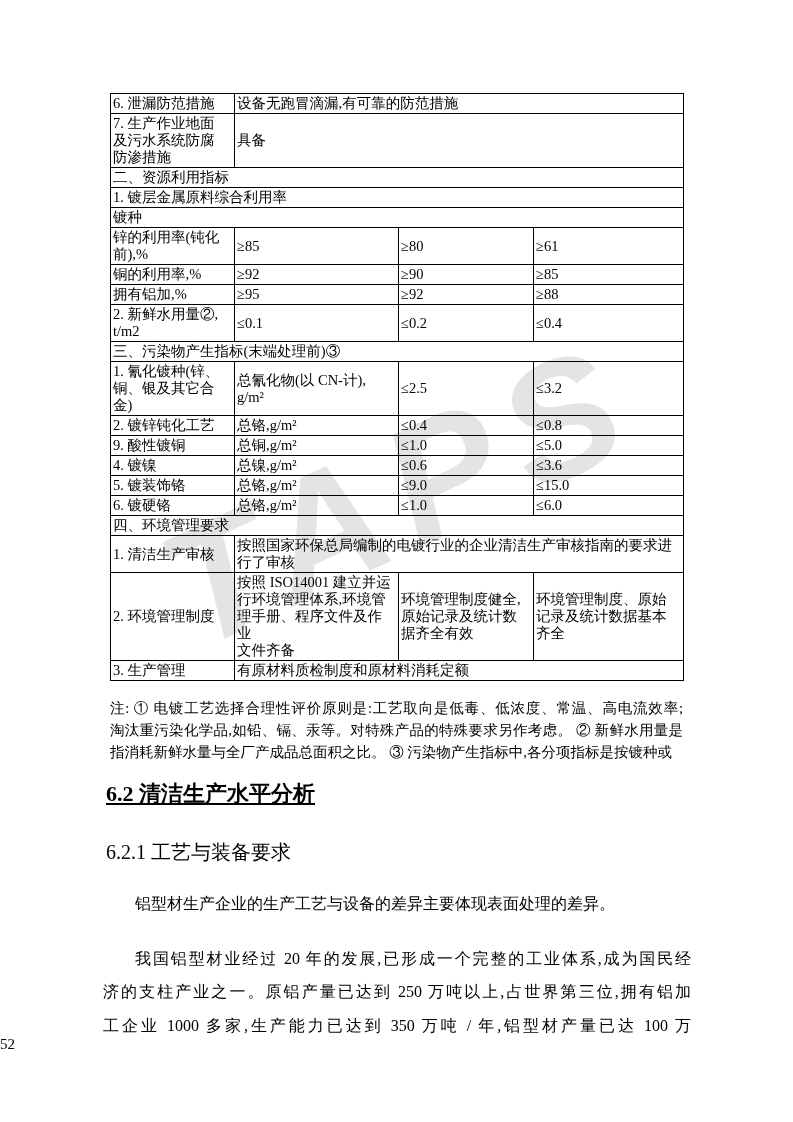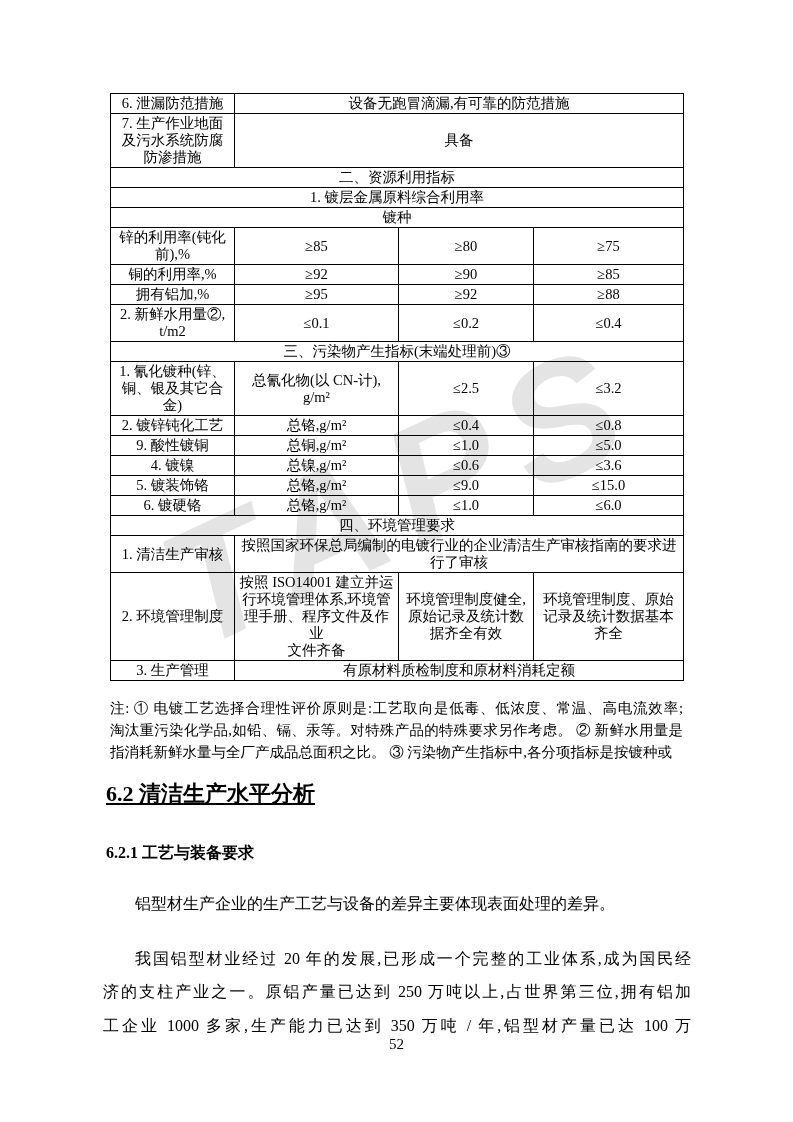--- a/index.html
+++ b/index.html
@@ -24,21 +24,20 @@
   }
   .content{position:relative;z-index:1;padding:0 103px;}
   table.std{
     margin:93px 0 0 7px;
     width:573px;
     border-collapse:collapse;
     table-layout:fixed;
   }
   table.std td{
     border:1px solid #000;
-    text-align:center;
     vertical-align:middle;
     font-size:14.5px;
     line-height:17px;
     padding:1px 2px;
     white-space:pre-line;
   }
   .note{
     margin:16px 0 0 7px;
     width:573px;
     font-size:14.5px;
@@ -46,34 +45,34 @@
   }
   .note .line:not(:last-child){text-align:justify;text-align-last:justify;}
   .h1{
     margin:16px 0 0 3px;
     font-size:22px;font-weight:bold;line-height:30px;
     font-family:"Liberation Serif","DejaVu Serif",serif;
     text-decoration:underline;
   }
   .h2{
     margin:30px 0 0 3px;
-    font-size:16px;font-weight:bold;line-height:27px;
+    font-size:20px;font-weight:normal;line-height:27px;
   }
   .body-text{
     margin:20px 0 0 0;
     width:588px;
     font-size:16px;
     line-height:33.5px;
   }
   .para .line.indent{text-indent:32px;margin-top:21px;}
   .para.cont .line{text-align:justify;text-align-last:justify;}
   .page-number{
     position:absolute;
     left:0;right:0;top:1036px;
-    text-align:center;
+    text-align:left;
     font-size:15px;
     z-index:1;
   }
 </style>
 </head>
 <body>
 
 <div class="page">
 
   <div class="watermark">TAPS</div>
@@ -105,21 +104,21 @@
             <td colspan="4">1. 镀层金属原料综合利用率</td>
           </tr>
           <tr>
             <td colspan="4">镀种</td>
           </tr>
           <tr>
             <td>锌的利用率(钝化
 前),%</td>
             <td>≥85</td>
             <td>≥80</td>
-            <td>≥75</td>
+            <td>≥61</td>
           </tr>
           <tr>
             <td>铜的利用率,%</td>
             <td>≥92</td>
             <td>≥90</td>
             <td>≥85</td>
           </tr>
           <tr>
             <td>拥有铝加,%</td>
             <td>≥95</td>

